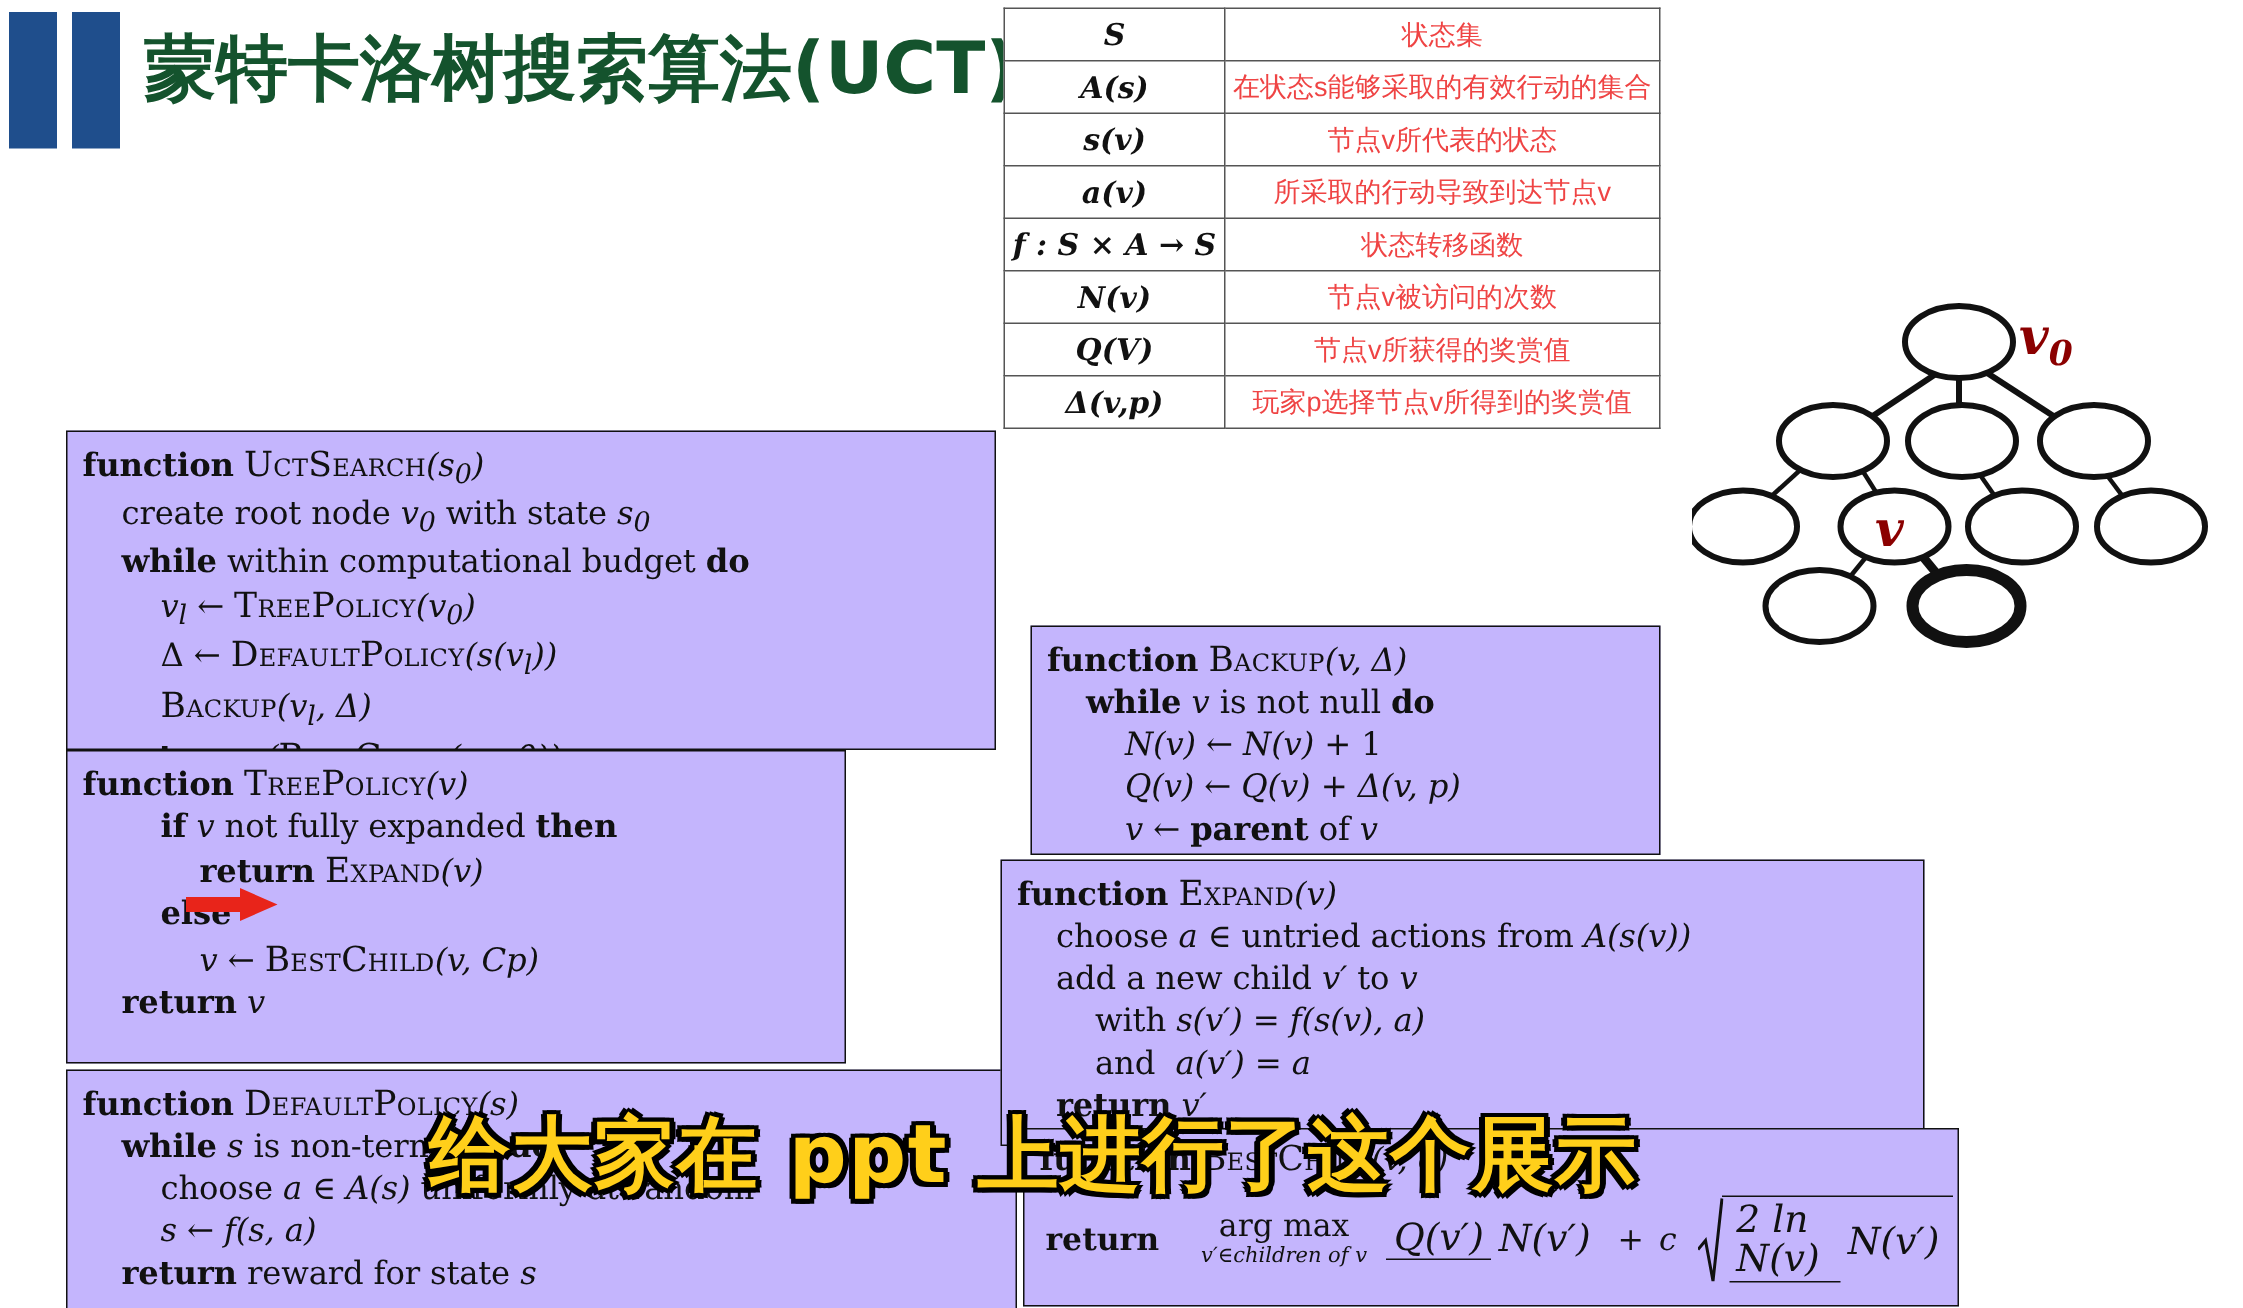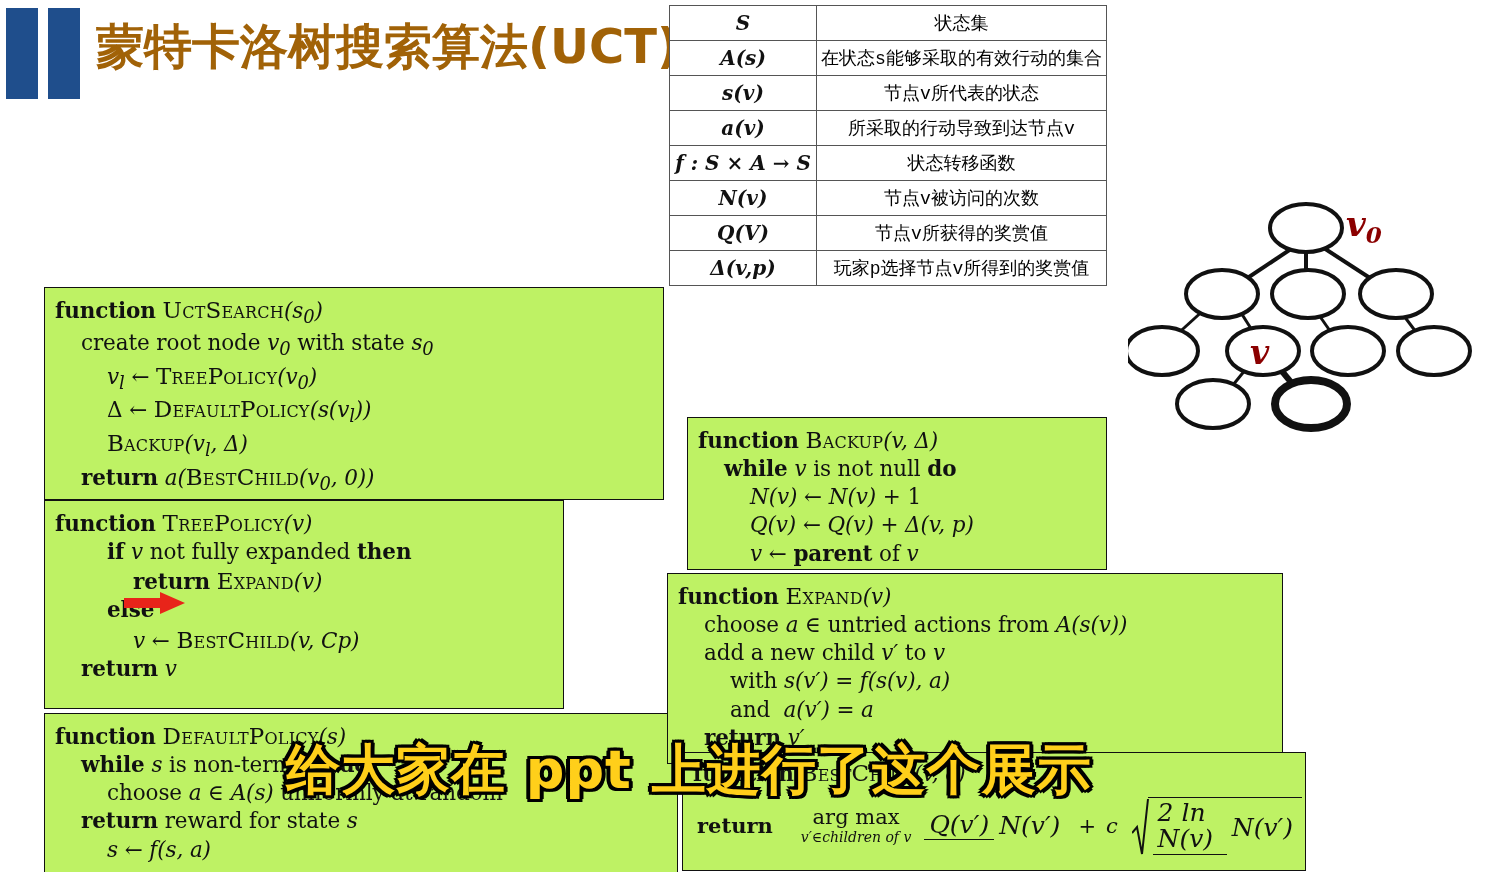--- a/index.html
+++ b/index.html
@@ -11,21 +11,21 @@
 
   
   .bar{position:absolute;background:#1F4E8C;}
   #bar-a{left:6px;top:8px;width:32px;height:91px;}
   #bar-b{left:48px;top:8px;width:32px;height:91px;}
 
   
   #page-title{
     position:absolute;left:96px;top:20px;
     font-family:"DejaVu Sans",sans-serif;
-    font-size:48px;font-weight:700;color:#a16207;
+    font-size:48px;font-weight:700;color:#14532d;
     letter-spacing:0px;white-space:nowrap;line-height:1.1;
   }
 
   
   #notation-table{
     position:absolute;left:669px;top:5px;width:438px;
     border-collapse:collapse;
     border:1.6px solid #3a3a3a;
     background:#fff;
   }
@@ -34,27 +34,27 @@
     height:34px;padding:0 4px;
     text-align:center;vertical-align:middle;
   }
   #notation-table td.sym{
     width:138px;
     font-family:"DejaVu Serif",serif;
     font-style:italic;font-weight:700;font-size:20px;color:#111;
     white-space:nowrap;
   }
   #notation-table td.desc{
-    font-family:Liberation Mono, monospace;
-    font-size:18px;font-weight:500;color:#000000;white-space:nowrap;
+    font-family:Liberation Sans, sans-serif;
+    font-size:18px;font-weight:500;color:#ef4444;white-space:nowrap;
   }
 
   
   .codebox{
-    position:absolute;background:#bef264;
+    position:absolute;background:#c4b5fd;
     border:1.8px solid #111;
     font-family:"DejaVu Serif",serif;
     color:#111;
   }
   .codeline{
     white-space:pre;
     font-size:21.5px;
     line-height:1.31;
     letter-spacing:-0.1px;
   }
@@ -160,20 +160,21 @@
     <tr>
       <td class="sym">Δ(v,p)</td>
       <td class="desc">玩家p选择节点v所得到的奖赏值</td>
     </tr>
   </tbody>
 </table>
 
 <div class="codebox" id="box-uctsearch">
   <div class="codeline"><span class="kw">function</span> <span class="sc">UctSearch</span><span class="it">(s</span><sub class="it">0</sub><span class="it">)</span></div>
   <div class="codeline ind1">create root node <span class="it">v</span><sub class="it">0</sub> with state <span class="it">s</span><sub class="it">0</sub></div>
+  <div class="codeline ind1"><span class="kw">while</span> within computational budget <span class="kw">do</span></div>
   <div class="codeline ind2"><span class="it">v</span><sub class="it">l</sub> ← <span class="sc">TreePolicy</span><span class="it">(v</span><sub class="it">0</sub><span class="it">)</span></div>
   <div class="codeline ind2">Δ ← <span class="sc">DefaultPolicy</span><span class="it">(s(v</span><sub class="it">l</sub><span class="it">))</span></div>
   <div class="codeline ind2"><span class="sc">Backup</span><span class="it">(v</span><sub class="it">l</sub><span class="it">, Δ)</span></div>
   <div class="codeline ind1"><span class="kw">return</span> <span class="it">a(</span><span class="sc">BestChild</span><span class="it">(v</span><sub class="it">0</sub><span class="it">, 0))</span></div>
 </div>
 
 <div class="codebox" id="box-treepolicy">
   <div class="codeline"><span class="kw">function</span> <span class="sc">TreePolicy</span><span class="it">(v)</span></div>
   <div class="codeline ind2"><span class="kw">if</span> <span class="it">v</span> not fully expanded <span class="kw">then</span></div>
   <div class="codeline ind3"><span class="kw">return</span> <span class="sc">Expand</span><span class="it">(v)</span></div>
@@ -185,22 +186,22 @@
 <div id="expand-arrow">
   <svg width="62" height="22" viewBox="0 0 62 22">
     <polygon points="0,6 36,6 36,0 61,11 36,22 36,16 0,16" fill="#E8241A"></polygon>
   </svg>
 </div>
 
 <div class="codebox" id="box-defaultpolicy">
   <div class="codeline"><span class="kw">function</span> <span class="sc">DefaultPolicy</span><span class="it">(s)</span></div>
   <div class="codeline ind1"><span class="kw">while</span> <span class="it">s</span> is non-terminal <span class="kw">do</span></div>
   <div class="codeline ind2">choose <span class="it">a</span> ∈ <span class="it">A(s)</span> uniformly at random</div>
+  <div class="codeline ind2"><span class="it">s</span> ← <span class="it">f(s, a)</span></div>
   <div class="codeline ind1"><span class="kw">return</span> reward for state <span class="it">s</span></div>
-  <div class="codeline ind2"><span class="it">s</span> ← <span class="it">f(s, a)</span></div>
 </div>
 
 <div class="codebox" id="box-backup">
   <div class="codeline"><span class="kw">function</span> <span class="sc">Backup</span><span class="it">(v, Δ)</span></div>
   <div class="codeline ind1"><span class="kw">while</span> <span class="it">v</span> is not null <span class="kw">do</span></div>
   <div class="codeline ind2"><span class="it">N(v)</span> ← <span class="it">N(v)</span> + 1</div>
   <div class="codeline ind2"><span class="it">Q(v)</span> ← <span class="it">Q(v)</span> + <span class="it">Δ(v, p)</span></div>
   <div class="codeline ind2"><span class="it">v</span> ← <span class="kw">parent</span> of <span class="it">v</span></div>
 </div>
 

